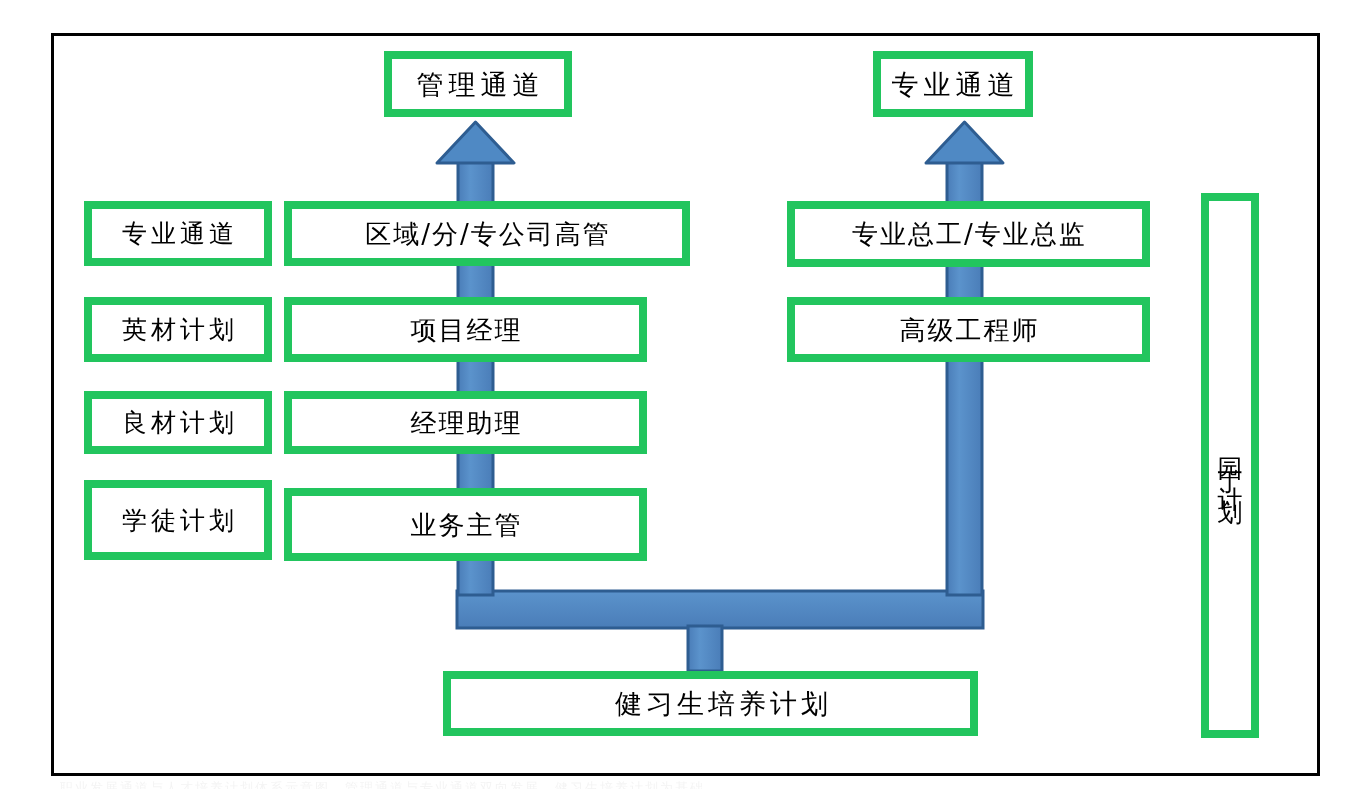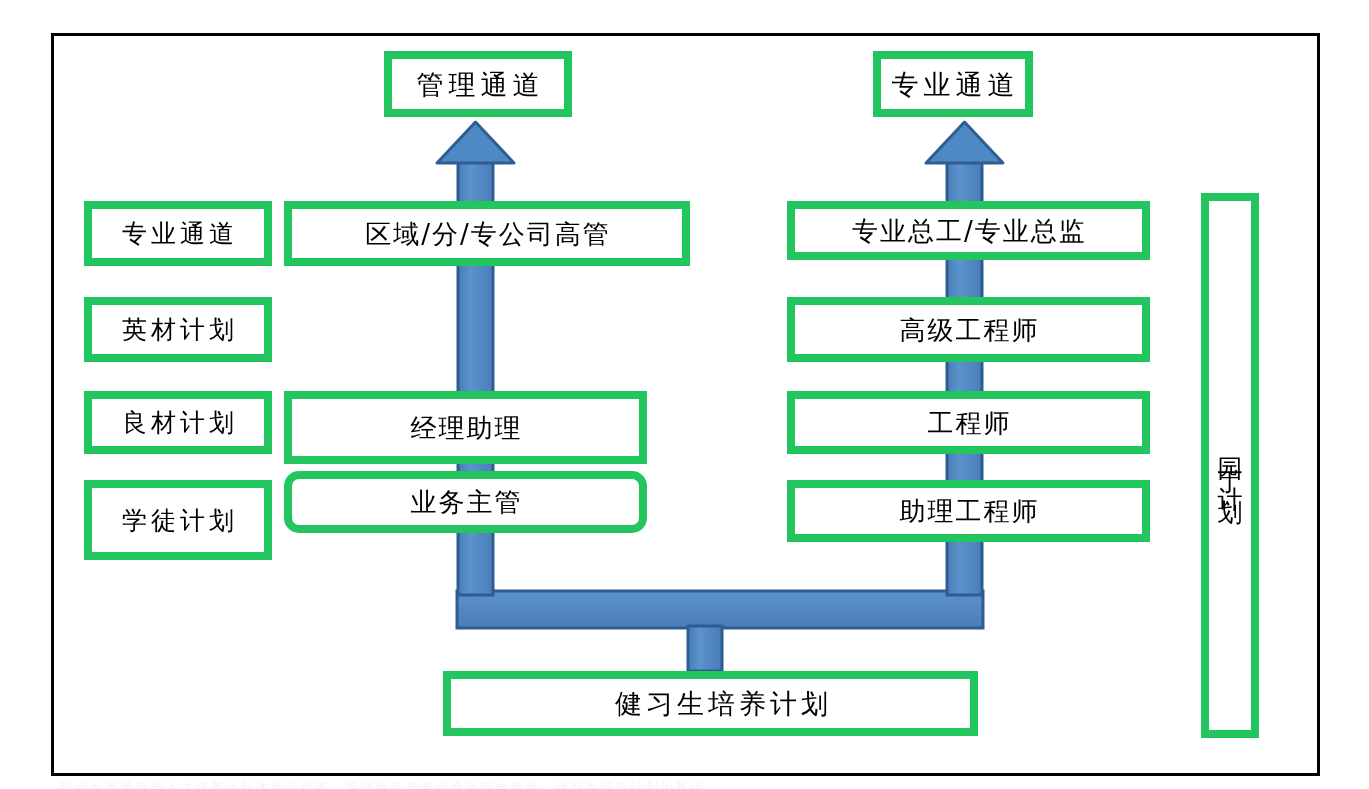--- a/index.html
+++ b/index.html
@@ -162,39 +162,36 @@
   <div class="box plan-box" style="left:84px; top:391px; width:188px; height:63px;">
     <span class="txt">良材计划</span>
   </div>
   <div class="box plan-box" style="left:84px; top:480px; width:188px; height:80px;">
     <span class="txt">学徒计划</span>
   </div>
 
   <div class="box rung-box" style="left:284px; top:201px; width:406px; height:65px;">
     <span class="txt">区域/分/专公司高管</span>
   </div>
-  <div class="box rung-box" style="left:284px; top:391px; width:363px; height:73px;">
+  <div class="box rung-box" style="left:284px; top:297px; width:363px; height:65px;">
+    <span class="txt">项目经理</span>
+  </div>
+  <div class="box rung-box" style="left:284px; top:391px; width:363px; height:63px;">
     <span class="txt">经理助理</span>
   </div>
-  <div class="box rung-box" style="left:284px; top:471px; width:363px; height:62px;border-radius:15px;">
+  <div class="box rung-box" style="left:284px; top:488px; width:363px; height:73px;">
     <span class="txt">业务主管</span>
   </div>
 
-  <div class="box rung-box" style="left:787px; top:201px; width:363px; height:59px;text-align:center;">
+  <div class="box rung-box" style="left:787px; top:201px; width:363px; height:66px;text-align:center;">
     <span class="txt">专业总工/专业总监</span>
   </div>
   <div class="box rung-box" style="left:787px; top:297px; width:363px; height:65px;">
     <span class="txt">高级工程师</span>
   </div>
-  <div class="box rung-box" style="left:787px; top:391px; width:363px; height:63px;">
-    <span class="txt">工程师</span>
-  </div>
-  <div class="box rung-box" style="left:787px; top:480px; width:363px; height:62px;">
-    <span class="txt">助理工程师</span>
-  </div>
 
   <div class="box bottom-box" style="left:443px; top:671px; width:535px; height:65px;">
     <span class="txt">健习生培养计划</span>
   </div>
 
   <div class="box vertical-box" style="left:1201px; top:193px; width:58px; height:545px;">
     <span class="txt">园丁计划</span>
   </div>
 
   <div class="caption-strip">职业发展通道与人才培养计划体系示意图，管理通道与专业通道双向发展，健习生培养计划为基础</div>

